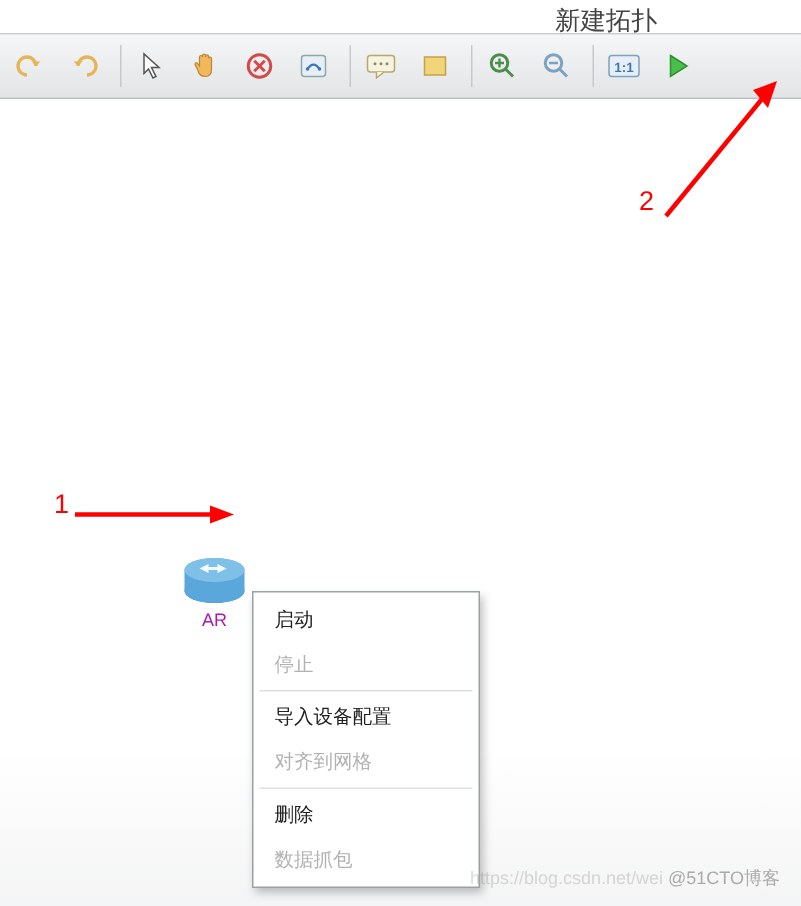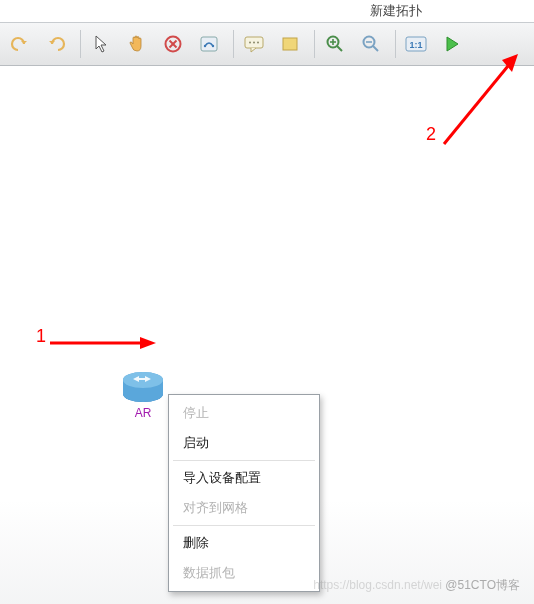--- a/index.html
+++ b/index.html
@@ -9,21 +9,21 @@
     height: 604px;
     font-family: "Microsoft YaHei", Arial, sans-serif;
     background: #ffffff;
     overflow: hidden;
     position: relative;
   }
   .tab-title {
     position: absolute;
     top: 2px;
     left: 370px;
-    font-size: 13px;
+    font-size: 17px;
     color: #444;
   }
   .toolbar {
     position: absolute;
     top: 22px;
     left: 0;
     width: 534px;
     height: 44px;
     background: linear-gradient(to bottom, #f5f6f7 0%, #e3e4e5 100%);
     border-top: 1px solid #c8ccd0;
@@ -213,22 +213,22 @@
     <svg class="router-icon" width="46" height="36" viewBox="0 0 46 36">
       <ellipse cx="23" cy="26" rx="20" ry="8" fill="#2a7bbf"></ellipse>
       <path d="M3 26 L3 12 A20 8 0 0 1 43 12 L43 26 A20 8 0 0 1 3 26 Z" fill="#5aa7db"></path>
       <ellipse cx="23" cy="12" rx="20" ry="8" fill="#7ec0e8"></ellipse>
       <path d="M13 11 L19 8 L19 10 L25 10 L25 8 L31 11 L25 14 L25 12 L19 12 L19 14 Z" fill="#ffffff" opacity="0.9"></path>
     </svg>
     <div class="device-label">AR</div>
   </div>
 
   <div class="context-menu">
+    <div class="menu-item">启动</div>
     <div class="menu-item disabled">停止</div>
-    <div class="menu-item">启动</div>
     <div class="menu-sep"></div>
     <div class="menu-item">导入设备配置</div>
     <div class="menu-item disabled">对齐到网格</div>
     <div class="menu-sep"></div>
     <div class="menu-item">删除</div>
     <div class="menu-item disabled">数据抓包</div>
 
   </div>
 </div>
 

